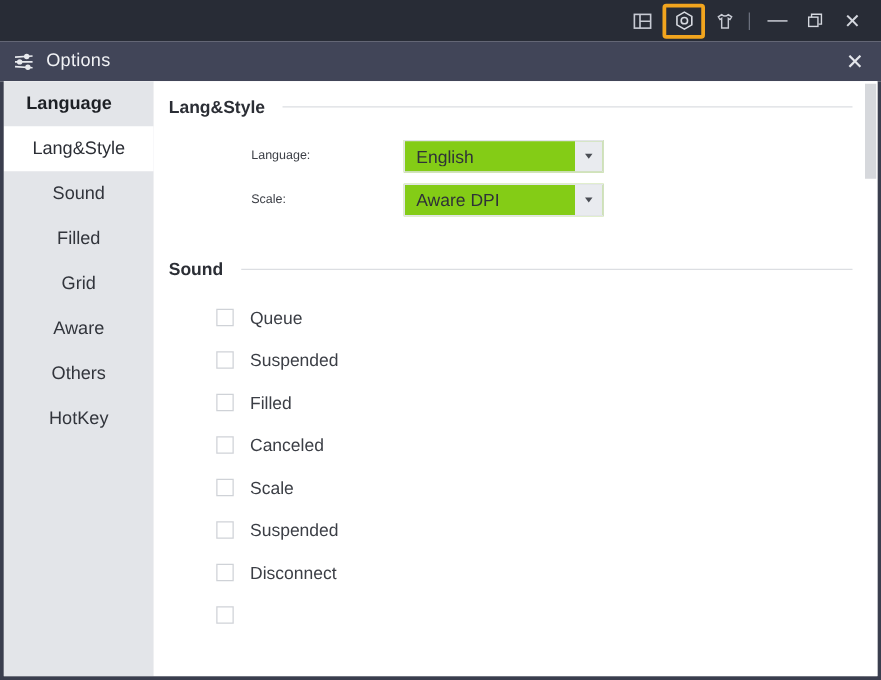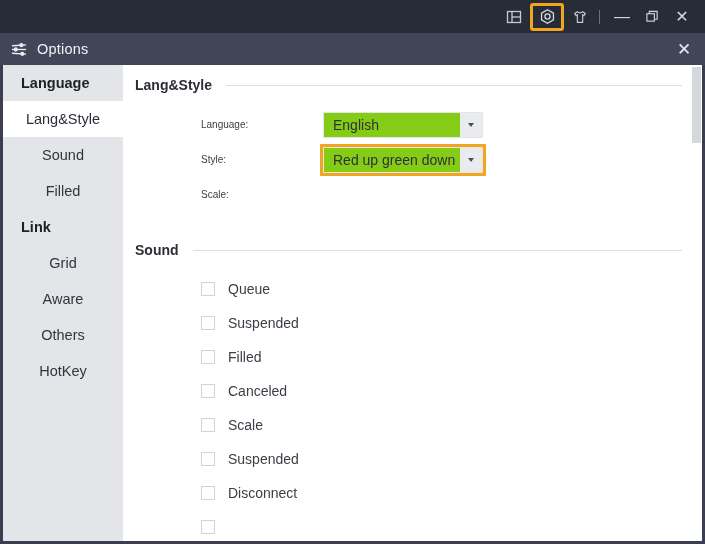--- a/index.html
+++ b/index.html
@@ -245,21 +245,21 @@
     outline-offset: 0px;
   }
 
   
   .checks { margin-top: 14px; }
 
   .check-row {
     display: flex;
     align-items: center;
     height: 34px;
-    padding-left: 78px;
+    padding-left: 50px;
     cursor: pointer;
   }
 
   .cbox {
     width: 14px; height: 14px;
     border: 1px solid #cfd2d7;
     background: #ffffff;
     flex: 0 0 14px;
   }
 
@@ -355,23 +355,20 @@
       </div>
       <div class="side-item selected">
         <span>Lang&amp;Style</span>
       </div>
       <div class="side-item">
         <span>Sound</span>
       </div>
       <div class="side-item">
         <span>Filled</span>
       </div>
-      <div class="side-item group">
-        <span>Link</span>
-      </div>
       <div class="side-item">
         <span>Grid</span>
       </div>
       <div class="side-item">
         <span>Aware</span>
       </div>
       <div class="side-item">
         <span>Others</span>
       </div>
       <div class="side-item">
@@ -394,35 +391,32 @@
             <span class="combo-wrap">
               <span class="combo">
                 <span class="val">English</span>
                 <span class="arrow">
                     <i></i>
                   </span>
               </span>
             </span>
           </div>
 
+
           <div class="field-row">
-            <span class="field-label">Style:</span>
-            <span class="combo-wrap highlighted">
+            <span class="field-label">Scale:</span>
+            <span class="combo-wrap">
               <span class="combo">
-                <span class="val">Red up green down</span>
+                <span class="val">Aware DPI</span>
                 <span class="arrow">
                     <i></i>
                   </span>
               </span>
             </span>
           </div>
-
-          <div class="field-row">
-            <span class="field-label">Scale:</span>
-          </div>
         </div>
 
         <div class="section-head" style="margin-top:30px;">
           <span class="title">Sound</span>
           <span class="rule"></span>
         </div>
 
         <div class="checks">
 
           <div class="check-row">

